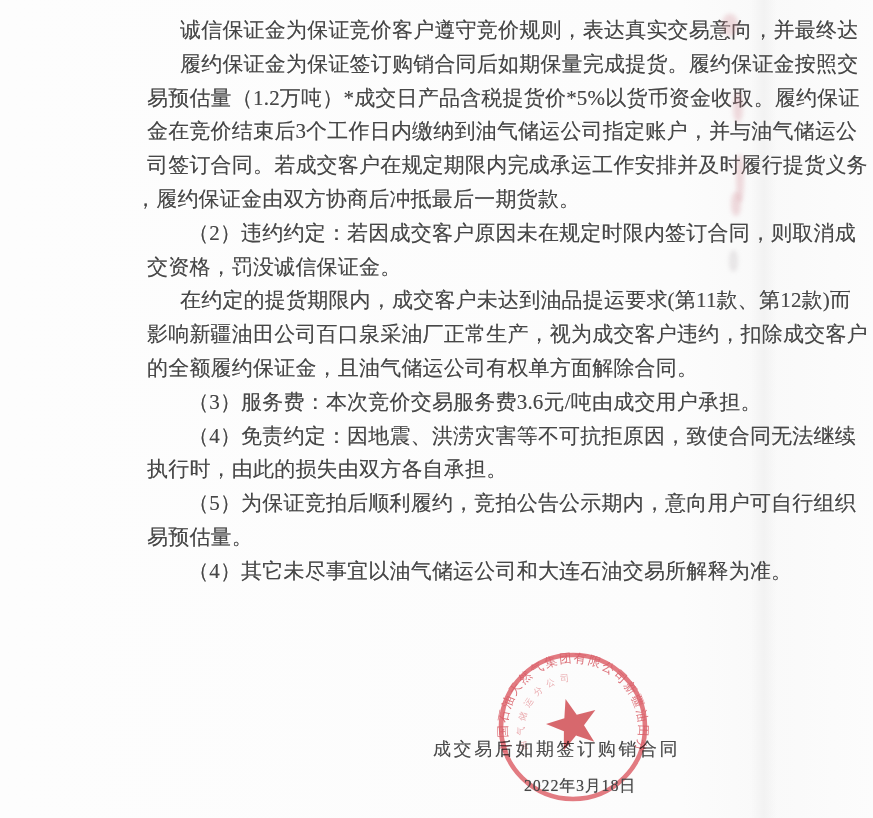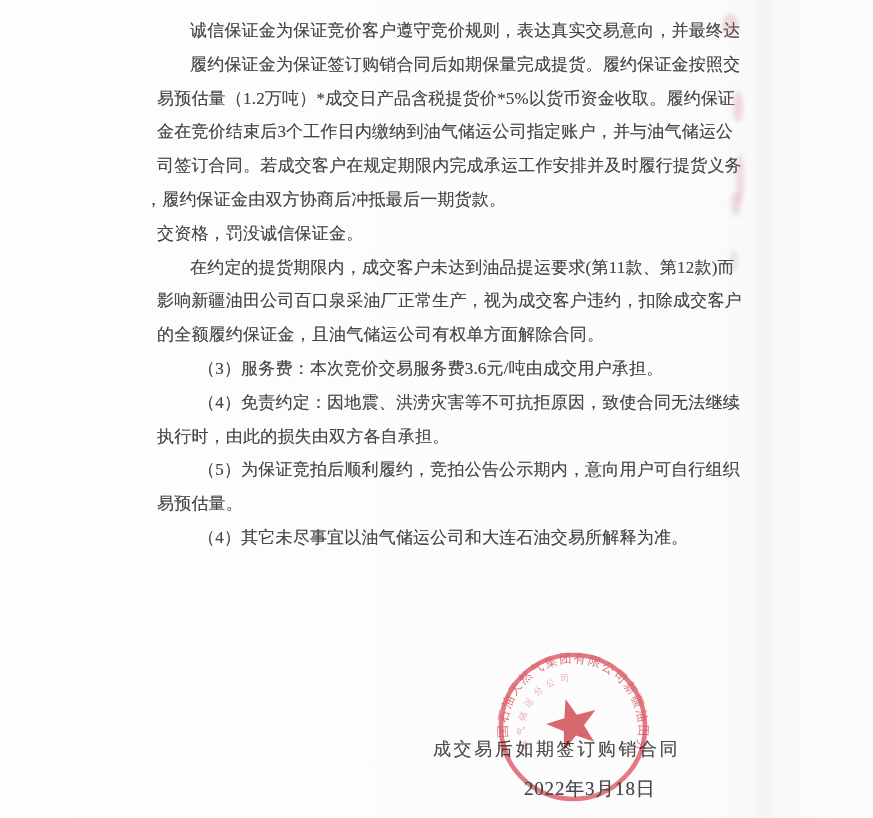--- a/index.html
+++ b/index.html
@@ -15,39 +15,39 @@
     background:linear-gradient(90deg,#fdfdfd 0%, #fcfcfc 78%, #f9f9f9 87%, #fcfcfc 100%);
     overflow:hidden;
   }
   
   .streak{
     position:absolute; top:0; right:96px; width:26px; height:100%;
     background:linear-gradient(to right, rgba(0,0,0,0), rgba(125,125,125,0.055), rgba(0,0,0,0));
     pointer-events:none;
   }
   .doc-body{
-    position:absolute; left:157px; top:14px; width:640px;
-    font-size:17px; line-height:33.8px; color:#474747;
+    position:absolute; left:147px; top:14px; width:640px;
+    font-size:21px; line-height:33.8px; color:#474747;
     letter-spacing:0.2px;
     text-shadow:0 0 0.6px rgba(80,80,80,0.55);
   }
   .line{height:33.8px; white-space:nowrap;}
   .ind0{padding-left:0;}
   .ind1{padding-left:33px;}
   .ind2{padding-left:41px;}
   .hang{margin-left:-12px;}
   .sig{
     position:absolute; left:433px; top:737px;
     font-size:18px; letter-spacing:2.6px; color:#4c4c4c;
     white-space:nowrap;
     text-shadow:0 0 0.6px rgba(90,90,90,0.5);
   }
   .date{
     position:absolute; left:524px; top:776px;
-    font-size:19px; letter-spacing:0.8px; color:#474747;
+    font-size:16px; letter-spacing:0.8px; color:#474747;
     font-weight:500; white-space:nowrap;
     text-shadow:0 0 0.7px rgba(80,80,80,0.6);
     z-index:3;
   }
   .stamp{
     position:absolute; left:485px; top:639px;
     width:176px; height:176px;
     mix-blend-mode:multiply;
     filter:blur(0.5px);
     opacity:0.93;
@@ -75,20 +75,21 @@
   <div class="streak"></div>
 
   <div class="doc-body">
     <div id="lines-host">
         <div class="line ind1">诚信保证金为保证竞价客户遵守竞价规则，表达真实交易意向，并最终达</div>
         <div class="line ind1">履约保证金为保证签订购销合同后如期保量完成提货。履约保证金按照交</div>
         <div class="line ind0">易预估量（1.2万吨）*成交日产品含税提货价*5%以货币资金收取。履约保证</div>
         <div class="line ind0">金在竞价结束后3个工作日内缴纳到油气储运公司指定账户，并与油气储运公</div>
         <div class="line ind0">司签订合同。若成交客户在规定期限内完成承运工作安排并及时履行提货义务</div>
         <div class="line ind0 hang">，履约保证金由双方协商后冲抵最后一期货款。</div>
+        <div class="line ind2">（2）违约约定：若因成交客户原因未在规定时限内签订合同，则取消成</div>
         <div class="line ind0">交资格，罚没诚信保证金。</div>
         <div class="line ind1">在约定的提货期限内，成交客户未达到油品提运要求(第11款、第12款)而</div>
         <div class="line ind0">影响新疆油田公司百口泉采油厂正常生产，视为成交客户违约，扣除成交客户</div>
         <div class="line ind0">的全额履约保证金，且油气储运公司有权单方面解除合同。</div>
         <div class="line ind2">（3）服务费：本次竞价交易服务费3.6元/吨由成交用户承担。</div>
         <div class="line ind2">（4）免责约定：因地震、洪涝灾害等不可抗拒原因，致使合同无法继续</div>
         <div class="line ind0">执行时，由此的损失由双方各自承担。</div>
         <div class="line ind2">（5）为保证竞拍后顺利履约，竞拍公告公示期内，意向用户可自行组织</div>
         <div class="line ind0">易预估量。</div>
         <div class="line ind2">（4）其它未尽事宜以油气储运公司和大连石油交易所解释为准。</div>

